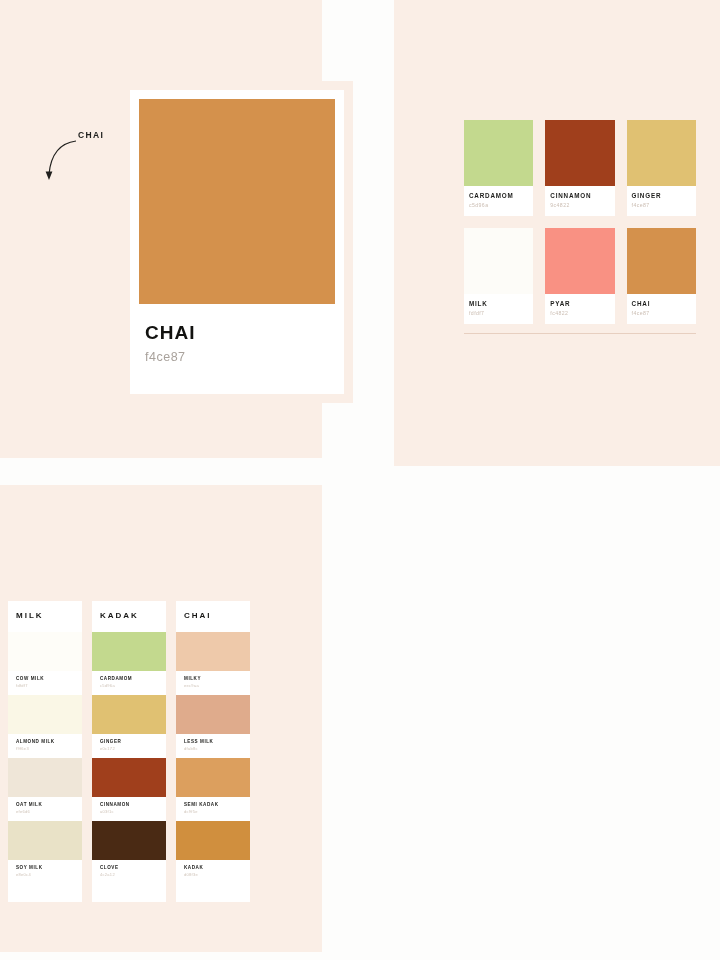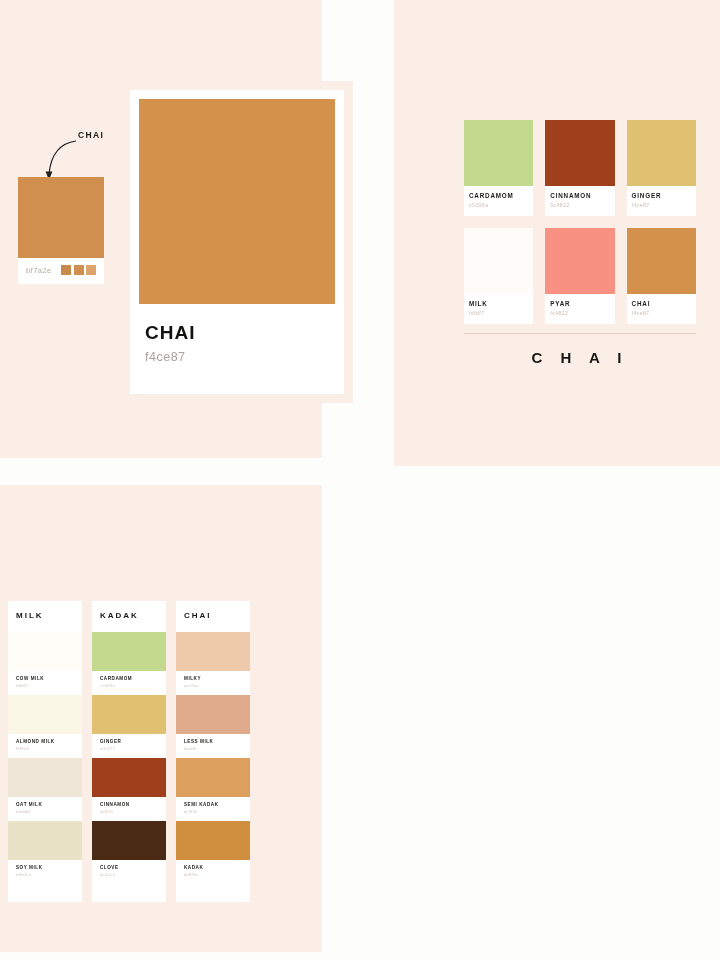--- a/index.html
+++ b/index.html
@@ -103,31 +103,20 @@
 
   <section class="panel" id="panel-annotated">
 
     <div class="anno-label" style="left:78px; top:130px;">CHAI</div>
 
     <svg class="arrow-svg" style="left:40px; top:138px; width:48px; height:46px;" viewBox="0 0 48 46">
       <path d="M36 3 C20 5, 11 16, 9 36" stroke="#20201e" stroke-width="1.2" fill="none"></path>
       <path d="M9 42 L5.6 33.5 L12.4 33.5 Z" fill="#20201e"></path>
     </svg>
 
-    <div class="anno-card" style="left:18px; top:177px; width:86px;">
-      <div class="anno-swatch" style="height:81px; background:#d08f4f;"></div>
-      <div class="anno-foot">
-        <span class="anno-hex">bf7a2e</span>
-        <span class="chiprow">
-          <i class="chip" style="background:#c8894a"></i>
-          <i class="chip" style="background:#d08f4f"></i>
-          <i class="chip" style="background:#dda46b"></i>
-        </span>
-      </div>
-    </div>
 
     <div class="divider-v" style="left:132px; top:177px; height:110px;"></div>
 
     <div class="anno-card" style="left:162px; top:177px; width:86px;">
       <div class="anno-swatch" style="height:81px; background:#eec9aa;"></div>
       <div class="anno-foot">
         <span class="anno-hex">e8c5aa</span>
         <span class="chiprow">
           <i class="chip" style="background:#e6bd9c"></i>
           <i class="chip" style="background:#efcdb2"></i>
@@ -191,21 +180,20 @@
           <div class="meta">
             <div class="nm">CHAI</div>
             <div class="hx">f4ce87</div>
           </div>
         </div>
       </div>
 
     </div>
 
     <div class="grid-rule"></div>
-    <div class="grid-title">C H A I</div>
   </section>
 
   <section class="panel" id="panel-columns">
     <div class="cols">
 
       <div class="col">
         <div class="col-head">MILK</div>
         <div class="cell">
           <div class="csw" style="background:#fefdf8"></div>
           <div class="cmeta">

